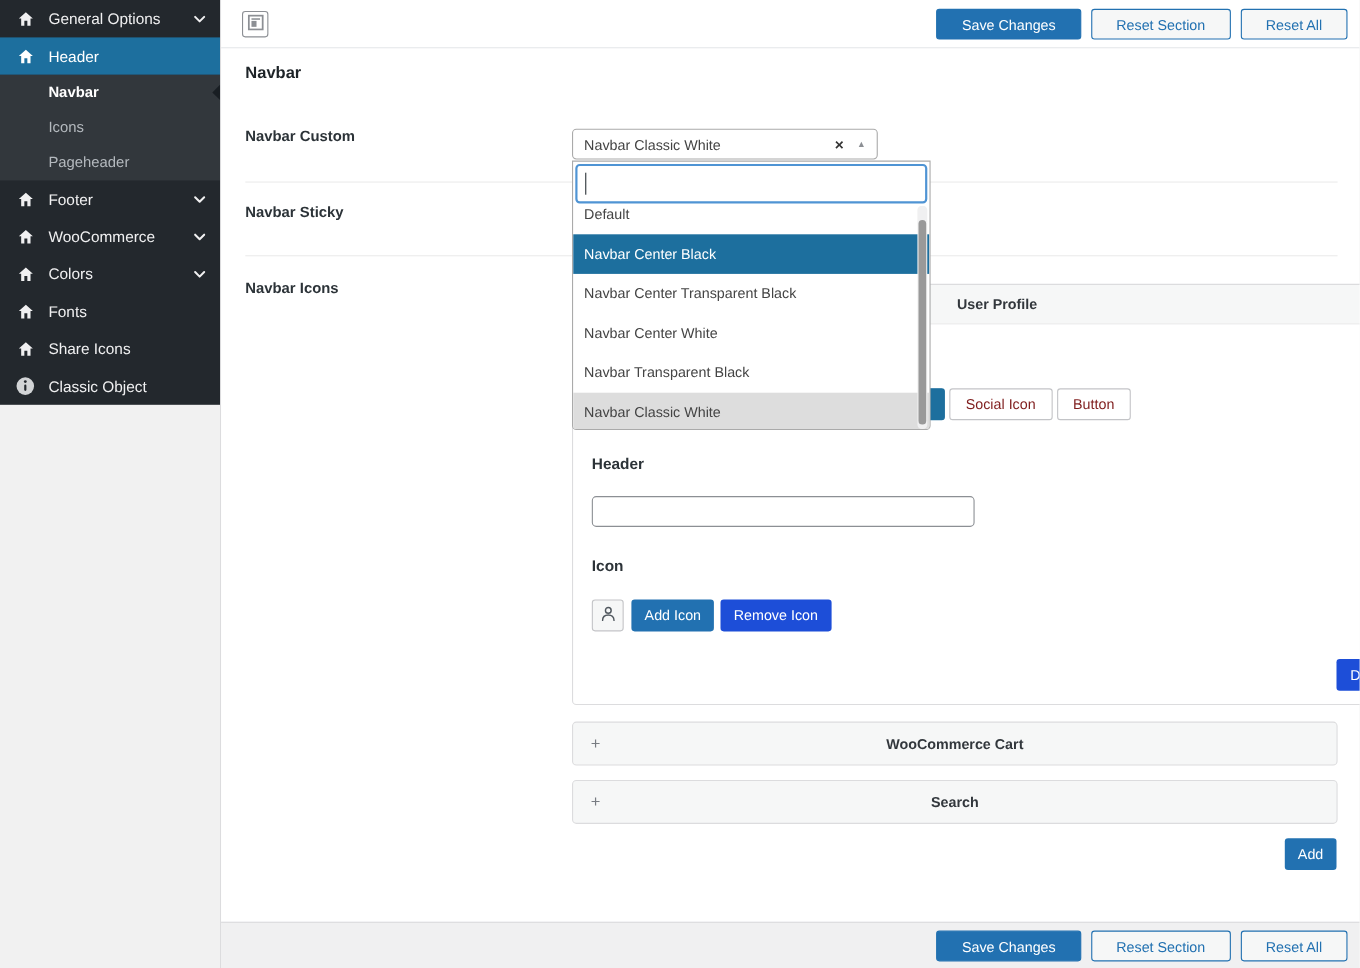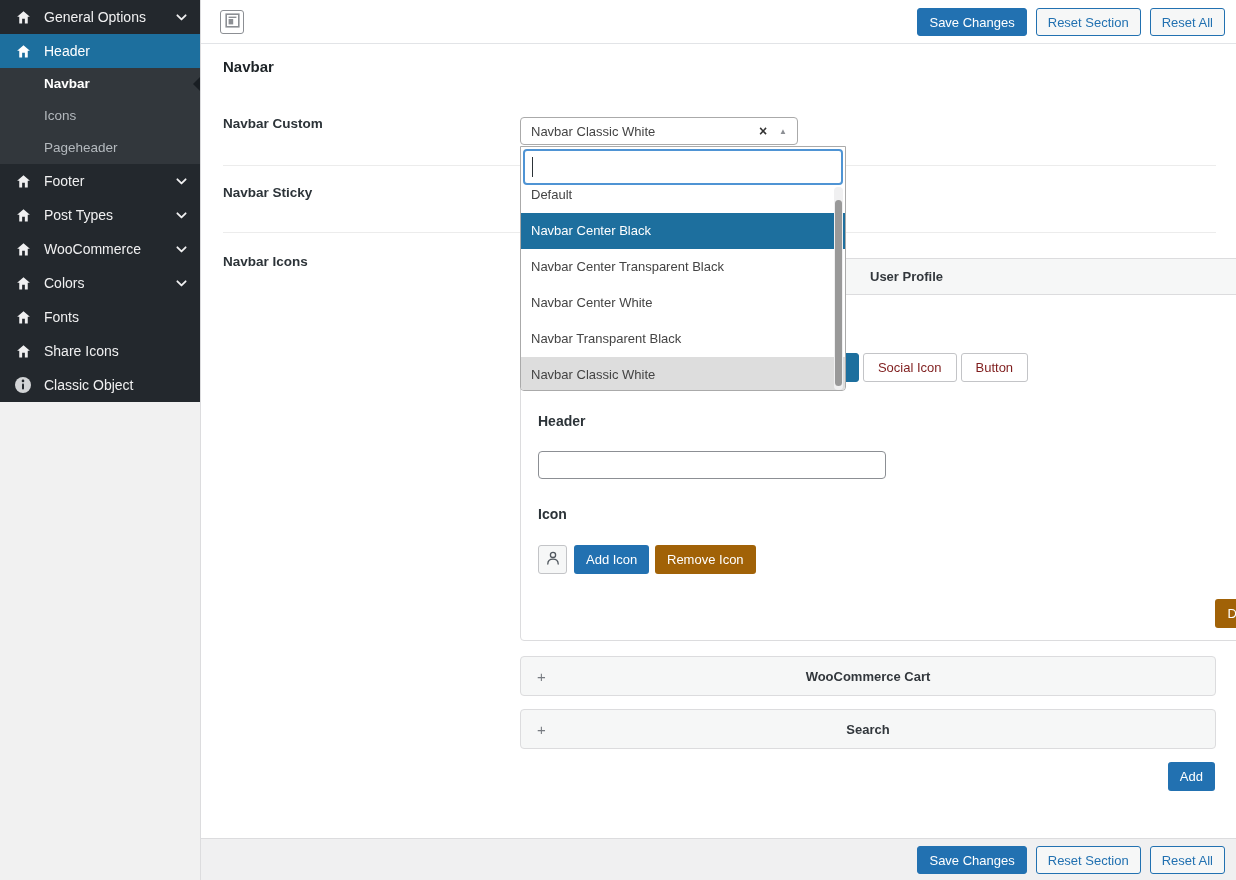--- a/index.html
+++ b/index.html
@@ -27,21 +27,21 @@
       width:0; height:0; border-top:7px solid transparent; border-bottom:7px solid transparent;
       border-right:7px solid #191e23; }
 
   
   .topbar { position:absolute; left:201px; top:0; right:0; height:44px; background:#fff;
             border-bottom:1px solid #e2e4e7; }
   .mini-btn { position:absolute; left:19px; top:10px; width:24px; height:24px;
               border:1px solid #8c8f94; border-radius:3px; background:#fff;
               display:flex; align-items:center; justify-content:center; }
   .btn-row { position:absolute; right:11px; top:8px; display:flex; gap:9px; }
-  .btn { font-size:13px; height:28px; padding:0 11px; border-radius:3px;
+  .btn { font-size:13px; height:28px; padding:0 22px; border-radius:3px;
          border:1px solid #2271b1; background:#f6f7f7; color:#2271b1; }
   .btn.primary { background:#2271b1; color:#fff; }
 
   
   .content { position:absolute; left:201px; top:44px; right:0; bottom:42px; background:#fff; }
   .page-title { position:absolute; left:22px; top:14px; font-size:15px; font-weight:bold; color:#1d2327; }
   .field-label { position:absolute; left:22px; font-weight:bold; font-size:13.5px; color:#2c3338; }
   .row-divider { position:absolute; left:22px; right:20px; height:1px; background:#ececec; }
 
   
@@ -59,21 +59,21 @@
   .form-label { position:absolute; left:17px; font-weight:bold; font-size:14px; color:#2c3338; }
   .text-input { position:absolute; left:17px; top:192px; width:348px; height:28px;
                 border:1px solid #8c8f94; border-radius:4px; background:#fff; padding:0 8px;
                 font-size:13px; font-family:inherit; }
   .icon-preview { position:absolute; left:17px; top:286px; width:29px; height:29px;
                   border:1px solid #c3c4c7; border-radius:3px; background:#f6f7f7;
                   display:flex; align-items:center; justify-content:center; }
   .small-btn { position:absolute; height:29px; padding:0 12px; border:none; border-radius:3px;
                font-size:13px; color:#fff; }
   .small-btn.blue { background:#2271b1; }
-  .small-btn.red { background:#a16207; }
+  .small-btn.red { background:#1d4ed8; }
 
   
   .accordion { position:absolute; left:319px; width:696px; height:40px; background:#f6f7f7;
                border:1px solid #dcdcde; border-radius:4px; display:flex; align-items:center;
                justify-content:center; font-weight:bold; font-size:13px; color:#32373c;
                position:absolute; cursor:pointer; }
   .accordion .acc-toggle { font-size:15px; }
 
   
   .footer { position:absolute; left:201px; right:0; bottom:0; height:42px; background:#f0f0f1;
@@ -152,33 +152,20 @@
           </svg>
       </span>
       <span>Footer</span>
       <span class="chev">
         <svg width="13" height="13" viewBox="0 0 12 12">
             <path d="M2.2 4 L6 7.8 L9.8 4" stroke="#f0f0f1" stroke-width="1.7" fill="none" stroke-linecap="round" stroke-linejoin="round"></path>
           </svg>
       </span>
     </div>
 
-    <div class="menu-item">
-      <span class="mi-icon">
-        <svg width="17" height="17" viewBox="0 0 20 20">
-            <path d="M10 2.5 L2.5 9.2 H5 V17 H8.4 V11.6 H11.6 V17 H15 V9.2 H17.5 Z" fill="#f0f0f1"></path>
-          </svg>
-      </span>
-      <span>Post Types</span>
-      <span class="chev">
-        <svg width="13" height="13" viewBox="0 0 12 12">
-            <path d="M2.2 4 L6 7.8 L9.8 4" stroke="#f0f0f1" stroke-width="1.7" fill="none" stroke-linecap="round" stroke-linejoin="round"></path>
-          </svg>
-      </span>
-    </div>
 
     <div class="menu-item">
       <span class="mi-icon">
         <svg width="17" height="17" viewBox="0 0 20 20">
             <path d="M10 2.5 L2.5 9.2 H5 V17 H8.4 V11.6 H11.6 V17 H15 V9.2 H17.5 Z" fill="#f0f0f1"></path>
           </svg>
       </span>
       <span>WooCommerce</span>
       <span class="chev">
         <svg width="13" height="13" viewBox="0 0 12 12">

